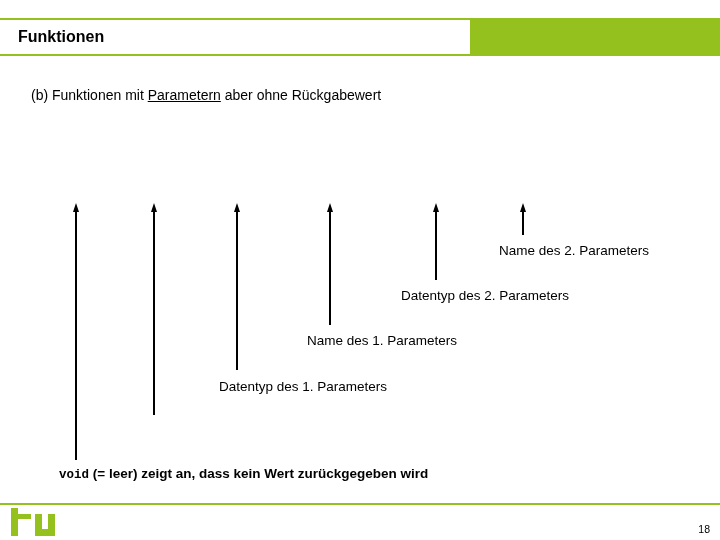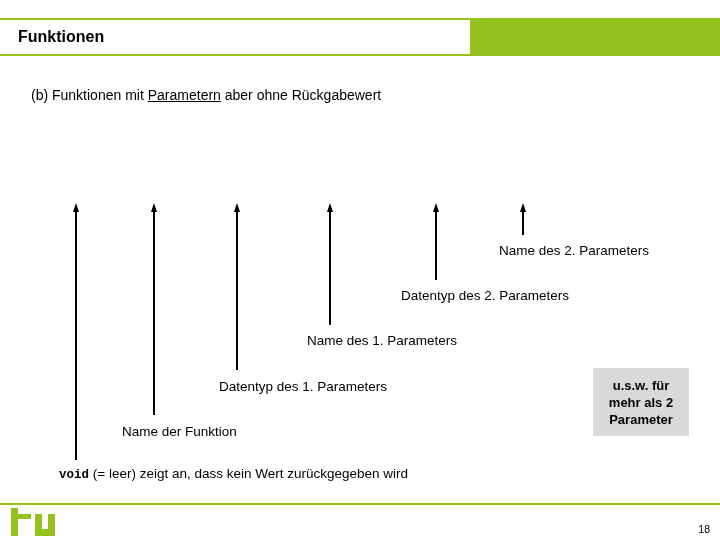--- a/index.html
+++ b/index.html
@@ -82,21 +82,21 @@
   }
 
   
   .note{
     position:absolute;left:59px;top:466px;
     font-size:13.5px;font-weight:bold;white-space:nowrap;
   }
   .note .mono{
     font-family:"Liberation Mono", monospace;font-size:12.5px;font-weight:bold;
   }
-  .note .sans{font-weight:normal;}
+  .note .sans{font-weight:bold;}
 
   
   #footer-rule{
     position:absolute;left:0;top:503px;width:720px;height:2px;background:#95c11f;
   }
   #logo{position:absolute;left:10px;top:508px;width:200px;height:30px;}
   #logo .mark{
     position:absolute;left:0;top:0;width:50px;height:28px;
   }
   #logo .ltext{
@@ -153,27 +153,21 @@
       <div class="arrow" style="left: 520px; top: 203px;">
         <div class="head"></div>
         <div class="shaft" style="height: 25px;"></div>
       </div>
     </div>
 
   <div class="label" style="left:499px;top:243px;">Name des 2. Parameters</div>
   <div class="label" style="left:401px;top:288px;">Datentyp des 2. Parameters</div>
   <div class="label" style="left:307px;top:333px;">Name des 1. Parameters</div>
   <div class="label" style="left:219px;top:379px;">Datentyp des 1. Parameters</div>
-  <div class="label" style="left:122px;top:424px;">Name der Funktion</div>
 
-  <div class="graybox">
-    <span>u.s.w. für</span>
-    <span>mehr als 2</span>
-    <span>Parameter</span>
-  </div>
 
   <div class="note"><span class="mono">void</span><span class="sans"> (= leer) zeigt an, dass kein Wert zurückgegeben wird</span></div>
 
   <div id="footer-rule"></div>
 
   <div id="logo">
     <svg class="mark" viewBox="0 0 50 28">
       <rect x="1" y="0" width="7" height="28" fill="#95c11f"></rect>
       <rect x="1" y="6" width="20" height="5" fill="#95c11f"></rect>
       <rect x="25" y="6" width="7" height="22" fill="#95c11f"></rect>

